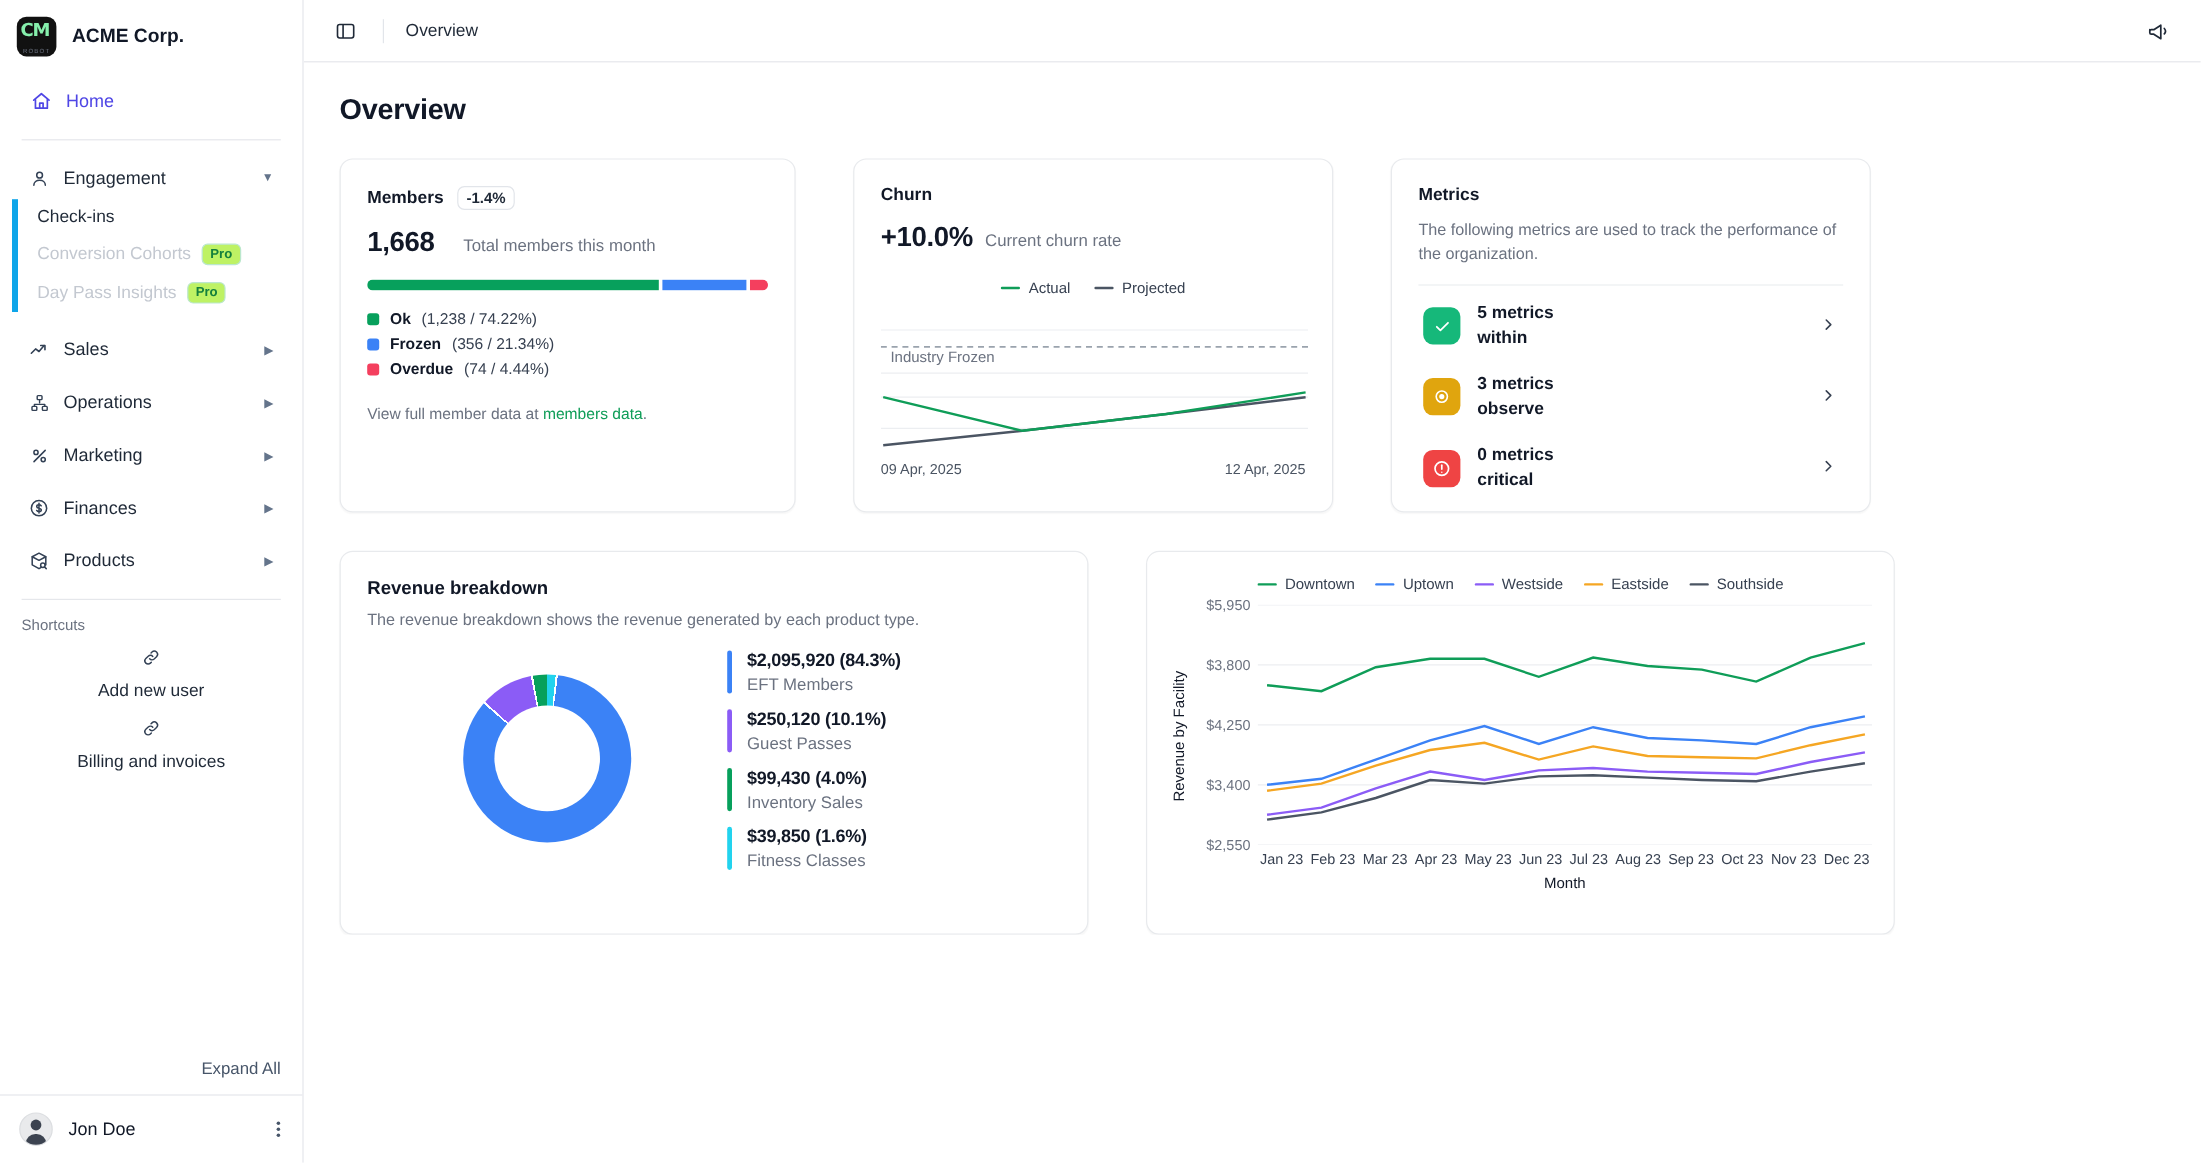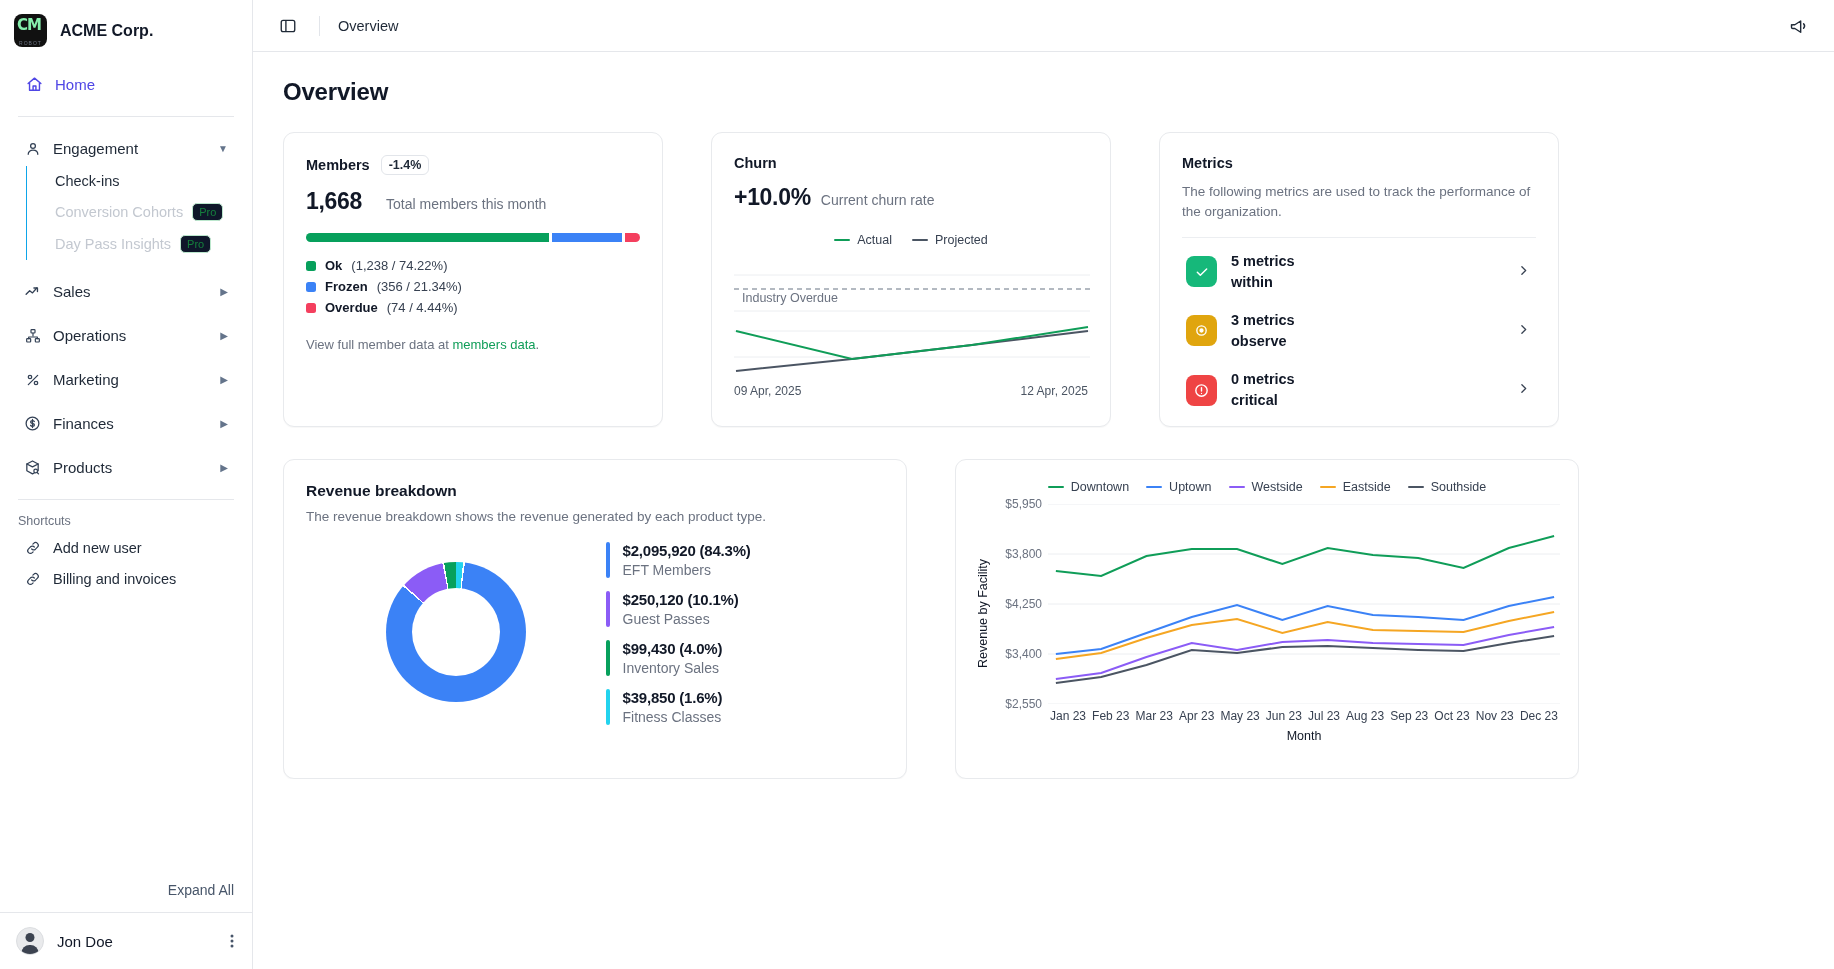--- a/index.html
+++ b/index.html
@@ -50,36 +50,36 @@
   }
   .divider { height: 1px; background: #e5e7eb; margin: 14px 18px; }
 
   .nav-group {
     display: flex; align-items: center; gap: 12px;
     padding: 9px 16px 9px 16px; margin: 0 8px; font-size: 15px;
     color: #1f2937; cursor: pointer; border-radius: 7px; position: relative;
   }
   .nav-group .caret { position: absolute; right: 16px; color: #64748b; font-size: 10px; }
   .nav-icon { width: 17px; height: 17px; display: inline-flex; align-items: center; justify-content: center; color: #334155; flex: 0 0 17px; }
-  .subnav { margin-left: 26px; border-left: 1px solid #0ea5e9; padding-left: 12px; }
+  .subnav { margin-left: 10px; border-left: 5px solid #0ea5e9; padding-left: 0; }
   .subnav-item {
     display: flex; align-items: center; gap: 9px;
     padding: 7px 0 7px 16px; font-size: 14.5px; color: #1f2937; cursor: pointer;
   }
   .subnav-item.muted { color: #c3c8d0; }
   .pro-badge {
-    font-size: 11px; font-weight: 400; color: #15803d;
-    background: #0f172a; border: 1px solid #bbe7cd; border-radius: 5px;
+    font-size: 11px; font-weight: 700; color: #15803d;
+    background: #bef264; border: 1px solid #bbe7cd; border-radius: 5px;
     padding: 1px 6px; line-height: 14px;
   }
   .shortcuts-label { font-size: 12.5px; color: #6b7280; padding: 0 18px 4px 18px; }
   .shortcut {
     display: flex; align-items: center; gap: 12px;
     padding: 7px 16px; margin: 0 8px; font-size: 14.5px; color: #1f2937;
-    cursor: pointer; border-radius: 7px;
+    cursor: pointer; border-radius: 7px; flex-direction: column;
   }
   .expand-all {
     text-align: right; font-size: 14px; color: #475569;
     padding: 10px 18px 14px 0; cursor: pointer;
   }
   .sidebar-footer {
     border-top: 1px solid #e5e7eb;
     display: flex; align-items: center; gap: 13px;
     padding: 14px 16px; position: relative;
   }
@@ -429,21 +429,21 @@
           <div class="churn-plot">
             <svg width="356" height="125" viewBox="0 0 356 125">
               <line x1="0" y1="22" x2="356" y2="22" stroke="#eceef1" stroke-width="1"></line>
               <line x1="0" y1="58" x2="356" y2="58" stroke="#eceef1" stroke-width="1"></line>
               <line x1="0" y1="78" x2="356" y2="78" stroke="#eceef1" stroke-width="1"></line>
               <line x1="0" y1="104" x2="356" y2="104" stroke="#eceef1" stroke-width="1"></line>
               <line x1="0" y1="36" x2="356" y2="36" stroke="#9aa3ad" stroke-width="1.4" stroke-dasharray="5 4"></line>
               <polyline points="2,118 118,106 238,92 354,78" fill="none" stroke="#4b5563" stroke-width="2"></polyline>
               <polyline points="2,78 118,106 238,92 354,74" fill="none" stroke="#0f9d58" stroke-width="2"></polyline>
             </svg>
-            <div class="ind-avg-label">Industry Overdue</div>
+            <div class="ind-avg-label">Industry Frozen</div>
           </div>
           <div class="churn-dates">
             <span>09 Apr, 2025</span>
             <span>12 Apr, 2025</span>
           </div>
         </section>
 
         <section class="card card-metrics">
           <div class="card-title">Metrics</div>
           <div class="metrics-desc">The following metrics are used to track the performance of the organization.</div>

